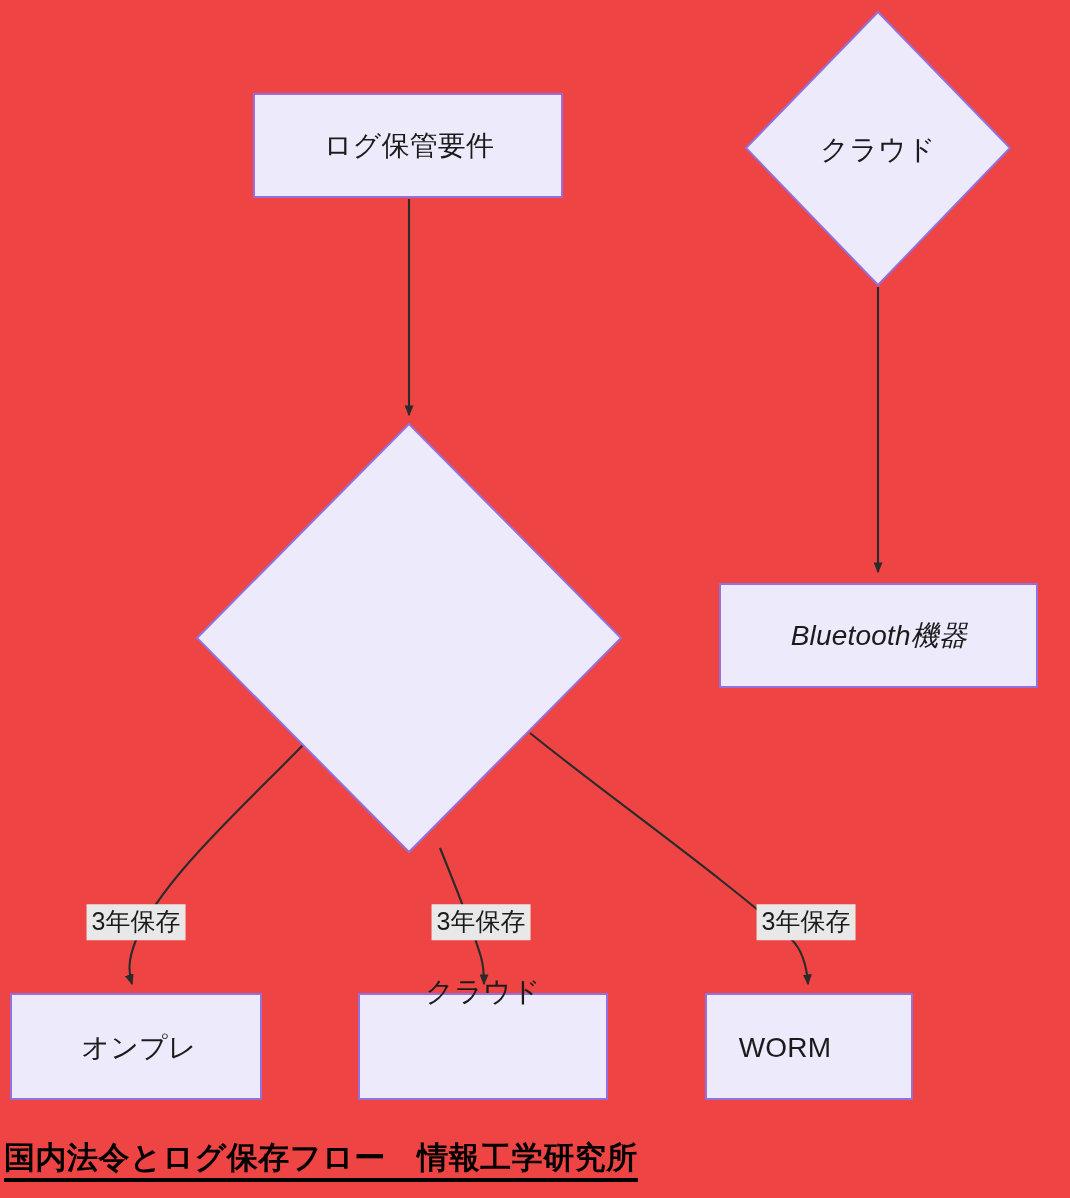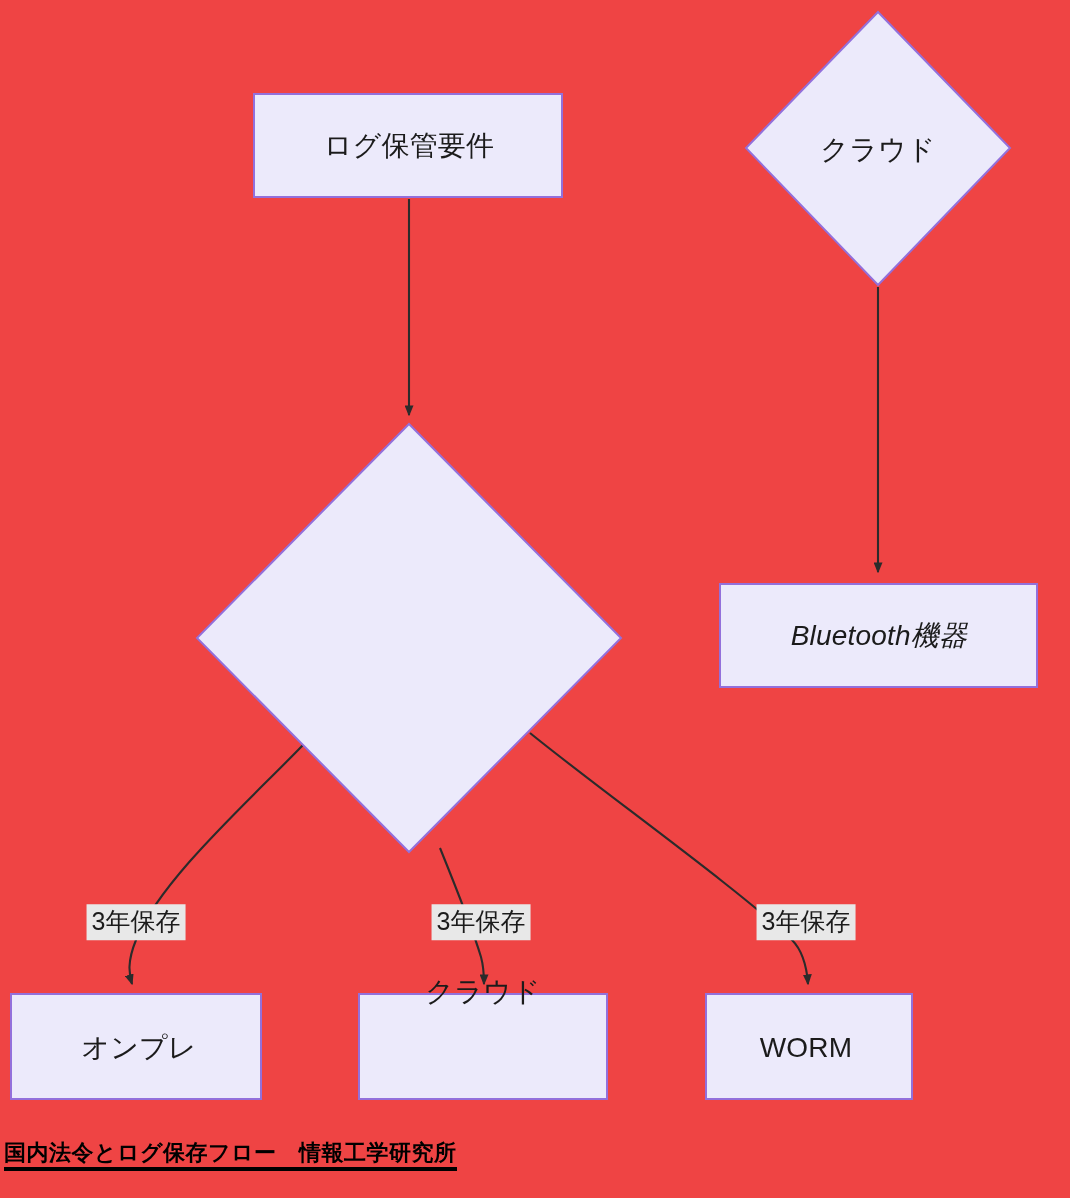--- a/index.html
+++ b/index.html
@@ -56,21 +56,21 @@
     transform: translate(-50%, -50%);
   }
   #caption-wrap {
     position: absolute;
     left: 4px;
     top: 1140px;
     display: inline-block;
   }
   #caption-text {
     display: inline-block;
-    font-size: 22px;
+    font-size: 31px;
     font-weight: bold;
     color: #000000;
     line-height: 1.18;
     white-space: pre;
     letter-spacing: 0.5px;
   }
   #caption-rule {
     height: 4px;
     background: #000000;
     margin-top: 1px;
@@ -117,21 +117,21 @@
 
 
   <div class="node-label" style="left:878px; top:150px;">クラウド</div>
 
   <div class="node-label" style="left:879px; top:636px;font-style:italic;">Bluetooth機器</div>
 
   <div class="node-label" style="left:139px; top:1048px;">オンプレ</div>
 
   <div class="node-label" style="left:483px; top:992px;">クラウド</div>
 
-  <div class="node-label" style="left:806px; top:1048px;">WORM</div>
+  <div class="node-label" style="left:785px; top:1048px;">WORM</div>
 
 
   <div class="edge-label" style="left:136px; top:922px;">3年保存</div>
 
   <div class="edge-label" style="left:481px; top:922px;">3年保存</div>
 
   <div class="edge-label" style="left:806px; top:922px;">3年保存</div>
 
   <div id="caption-wrap">
     <div id="caption-text">国内法令とログ保存フロー　情報工学研究所</div>

